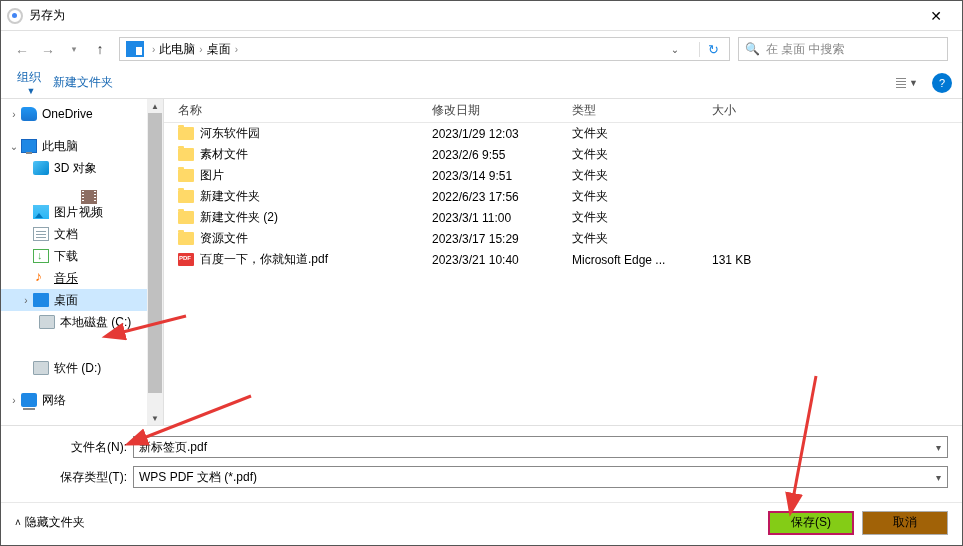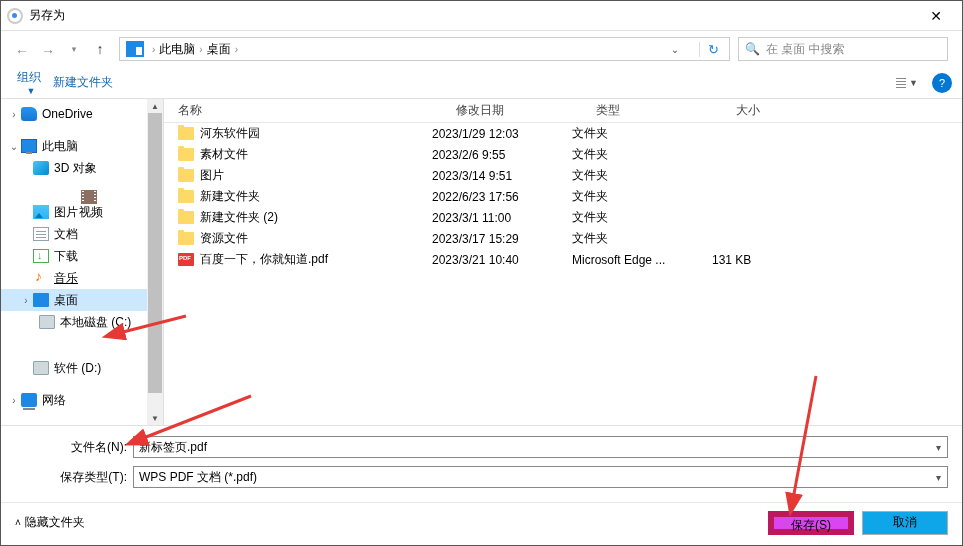--- a/index.html
+++ b/index.html
@@ -232,21 +232,21 @@
   display: flex;
   flex-direction: column;
 }
 .fl-header {
   height: 24px;
   display: flex;
   align-items: center;
   border-bottom: 1px solid #e8e8e8;
   color: #444;
 }
-.fl-header > div { padding: 0 24px; border-right: 1px solid transparent; }
+.fl-header > div { padding: 0 0; border-right: 1px solid transparent; }
 .col-name { width: 268px; padding-left: 14px !important; }
 .col-date { width: 140px; }
 .col-type { width: 140px; }
 .col-size { width: 120px; }
 .fl-row {
   height: 21px;
   display: flex;
   align-items: center;
 }
 .fl-row .col-name { display: flex; align-items: center; }
@@ -292,28 +292,28 @@
   display: flex;
   align-items: center;
   gap: 4px;
   cursor: pointer;
 }
 .footer .hide-folders .chev { font-size: 10px; }
 .footer .spacer { flex: 1; }
 .footer button {
   width: 86px;
   height: 24px;
-  background: #0ea5e9;
+  background: #a16207;
   border: 1px solid #adadad;
   margin-left: 8px;
   cursor: pointer;
 }
 .footer button.primary {
-  border: 6px solid #be185d;
-  background: #d946ef;
+  border: 2px solid #be185d;
+  background: #84cc16;
 }
 
 .arrow {
   position: absolute;
   pointer-events: none;
 }
 .arrow svg { overflow: visible; }
 </style>
 </head>
 <body>

